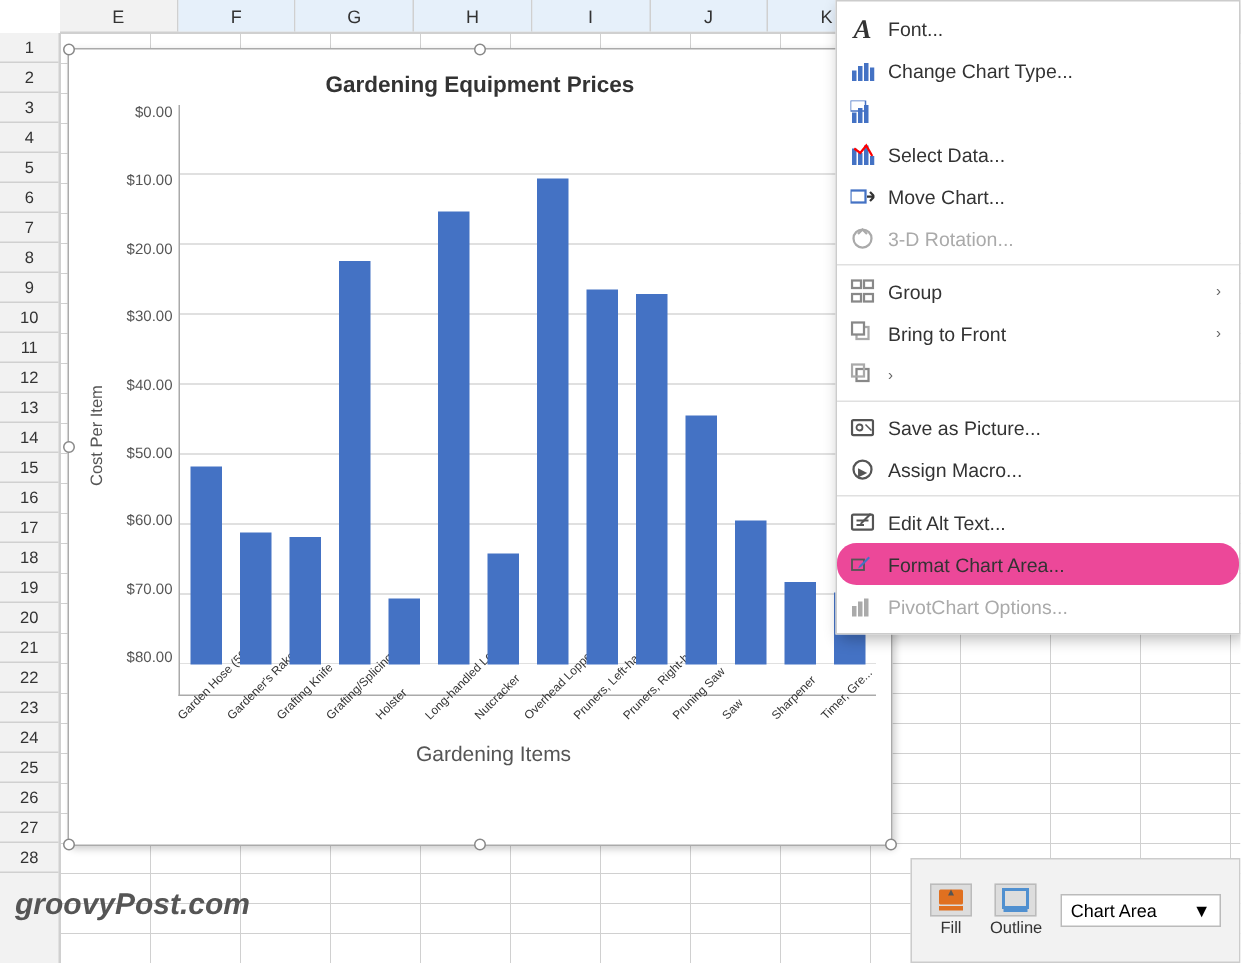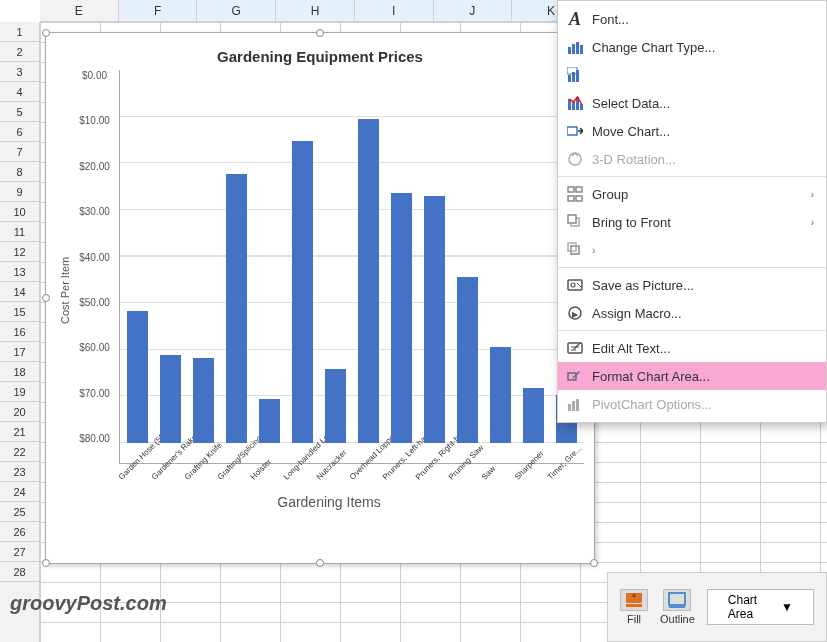--- a/index.html
+++ b/index.html
@@ -130,21 +130,21 @@
       display: flex;
       flex-direction: column-reverse;
       justify-content: space-between;
       padding-bottom: 20px;
       flex-shrink: 0;
     }
 
     .y-tick {
       font-size: 10px;
       color: #555;
-      text-align: center;
+      text-align: right;
       padding-right: 4px;
     }
 
     .bars-area {
       flex: 1;
       display: flex;
       align-items: flex-end;
       border-left: 1px solid #aaa;
       border-bottom: 1px solid #aaa;
       padding: 5px 2px 0 2px;
@@ -229,21 +229,22 @@
       display: flex;
       align-items: center;
       padding: 5px 12px 5px 8px;
       cursor: pointer;
       color: #333;
       gap: 8px;
       position: relative;
     }
 
     .menu-item:hover, .menu-item.active {
-      background: #f9a8d4;
+      background: #ec4899;
+      border-radius: 13px;
     }
 
     .menu-item.disabled {
       color: #aaa;
       cursor: default;
     }
 
     .menu-icon {
       width: 18px;
       height: 18px;
@@ -308,21 +309,21 @@
       font-size: 11px;
       color: #333;
     }
 
     .toolbar-dropdown {
       flex: 1;
       display: flex;
       align-items: center;
       border: 1px solid #bbb;
       background: white;
-      padding: 3px 20px;
+      padding: 3px 6px;
       font-size: 12px;
       cursor: pointer;
       justify-content: space-between;
     }
 
     
     .watermark {
       position: absolute;
       bottom: 27px;
       left: 10px;

